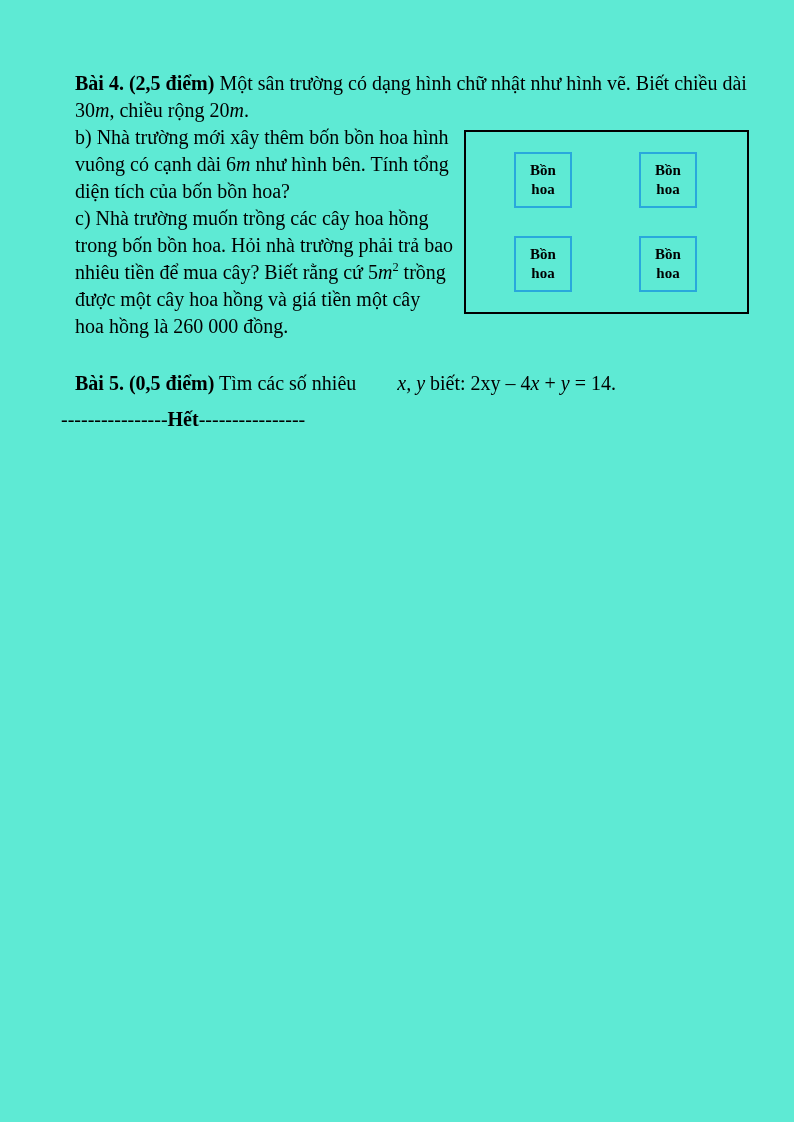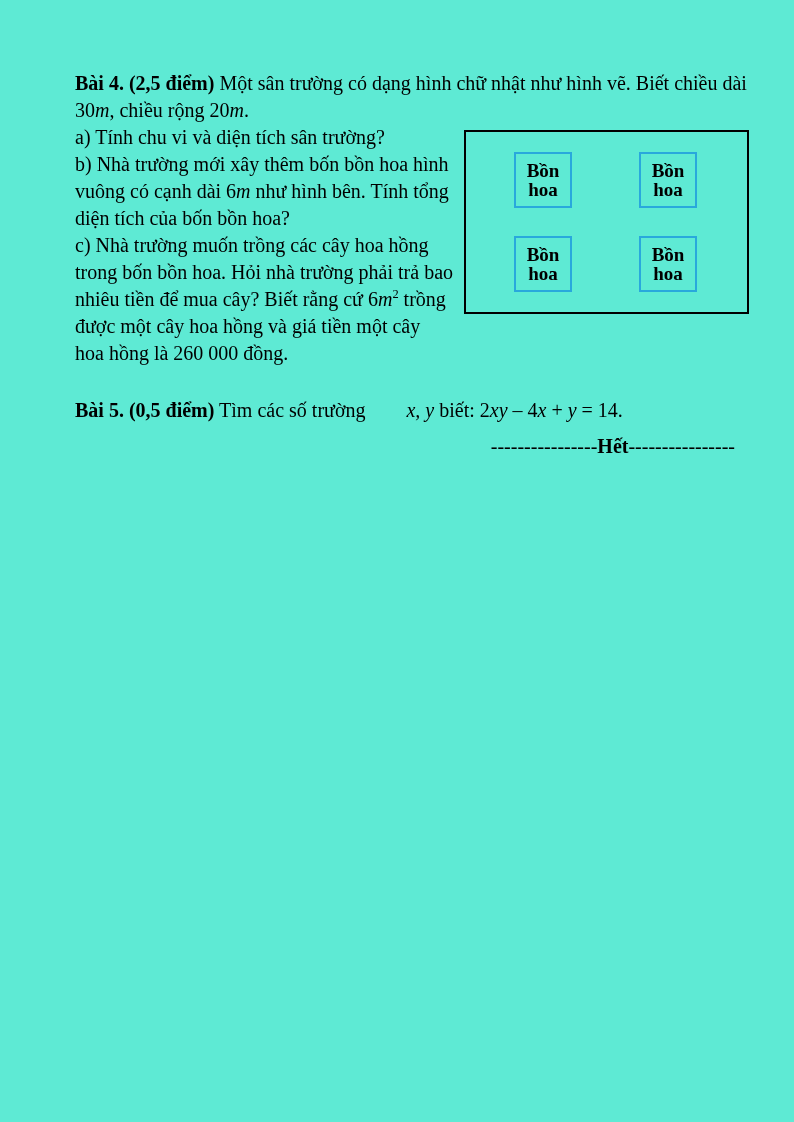--- a/index.html
+++ b/index.html
@@ -47,32 +47,32 @@
   .flower-box {
     box-sizing: border-box;
     width: 58px;
     height: 56px;
     border: 2px solid #29a8dc;
     display: flex;
     flex-direction: column;
     align-items: center;
     justify-content: center;
     font-weight: bold;
-    font-size: 19px;
+    font-size: 15px;
     line-height: 19px;
     text-align: center;
   }
 
   .problem5 {
     clear: both;
     margin-top: 30px !important;
   }
   .end-line {
     clear: both;
-    text-align: right;
+    text-align: left;
     margin-top: 9px !important;
     position: relative;
     left: -14px;
   }
 </style>
 </head>
 <body>
 
 <div class="page">
   <div class="content">
@@ -97,25 +97,24 @@
             <span>Bồn</span>
             <span>hoa</span>
           </div>
           <div class="flower-box">
             <span>Bồn</span>
             <span>hoa</span>
           </div>
         </div>
       </div>
 
-      <p><span>a) Tính chu vi và diện tích sân trường?</span></p>
 
       <p><span>b) Nhà trường mới xây thêm bốn bồn hoa hình vuông có cạnh dài 6</span><span style="font-style: italic;">m</span><span> như hình bên. Tính tổng diện tích của bốn bồn hoa?</span></p>
 
-      <p><span>c) Nhà trường muốn trồng các cây hoa hồng trong bốn bồn hoa. Hỏi nhà trường phải trả bao nhiêu tiền để mua cây? Biết rằng cứ 6</span><span style="font-style: italic;">m</span><sup>2</sup><span> trồng được một cây hoa hồng và giá tiền một cây hoa hồng là 260 000 đồng.</span></p>
+      <p><span>c) Nhà trường muốn trồng các cây hoa hồng trong bốn bồn hoa. Hỏi nhà trường phải trả bao nhiêu tiền để mua cây? Biết rằng cứ 5</span><span style="font-style: italic;">m</span><sup>2</sup><span> trồng được một cây hoa hồng và giá tiền một cây hoa hồng là 260 000 đồng.</span></p>
     </div>
 
-    <p class="problem5"><span style="font-weight: bold;">Bài 5. (0,5 điểm)</span><span> Tìm các số trường </span><span style="font-style: italic; margin-left: 36px;">x, y</span><span> biết: 2</span><span style="font-style: italic;">xy</span><span> – 4</span><span style="font-style: italic;">x</span><span> + </span><span style="font-style: italic;">y</span><span> = 14.</span></p>
+    <p class="problem5"><span style="font-weight: bold;">Bài 5. (0,5 điểm)</span><span> Tìm các số nhiêu </span><span style="font-style: italic; margin-left: 36px;">x, y</span><span> biết: 2</span><span style="">xy</span><span> – 4</span><span style="font-style: italic;">x</span><span> + </span><span style="font-style: italic;">y</span><span> = 14.</span></p>
 
     <p class="end-line"><span>----------------</span><span style="font-weight: bold;">Hết</span><span>----------------</span></p>
 
   </div>
 </div>
 
 </body></html>

